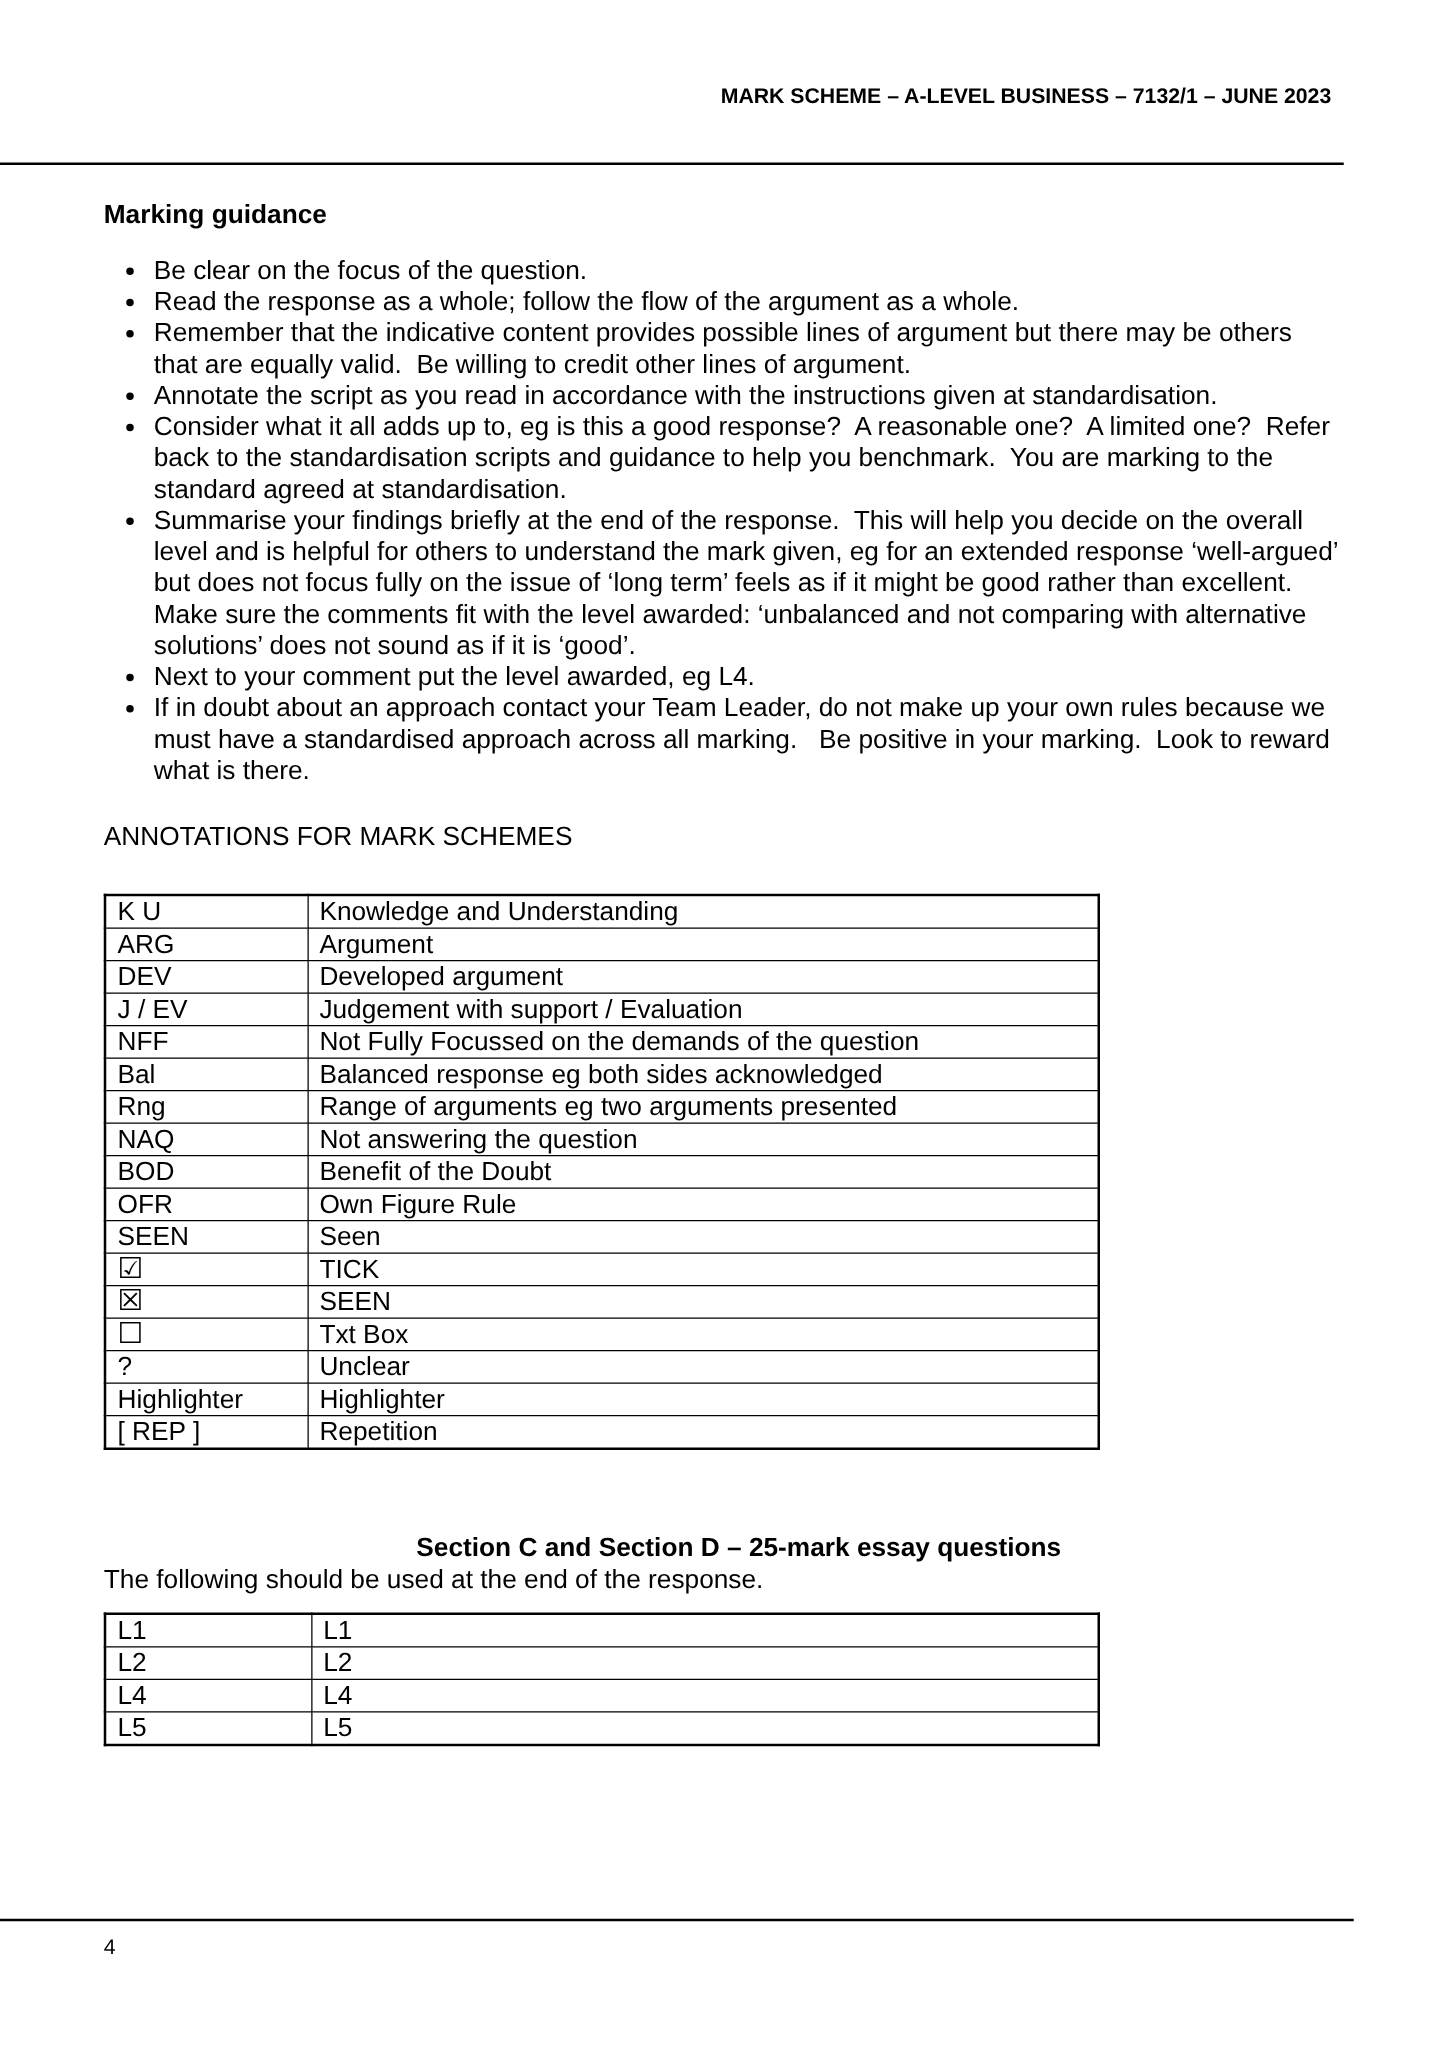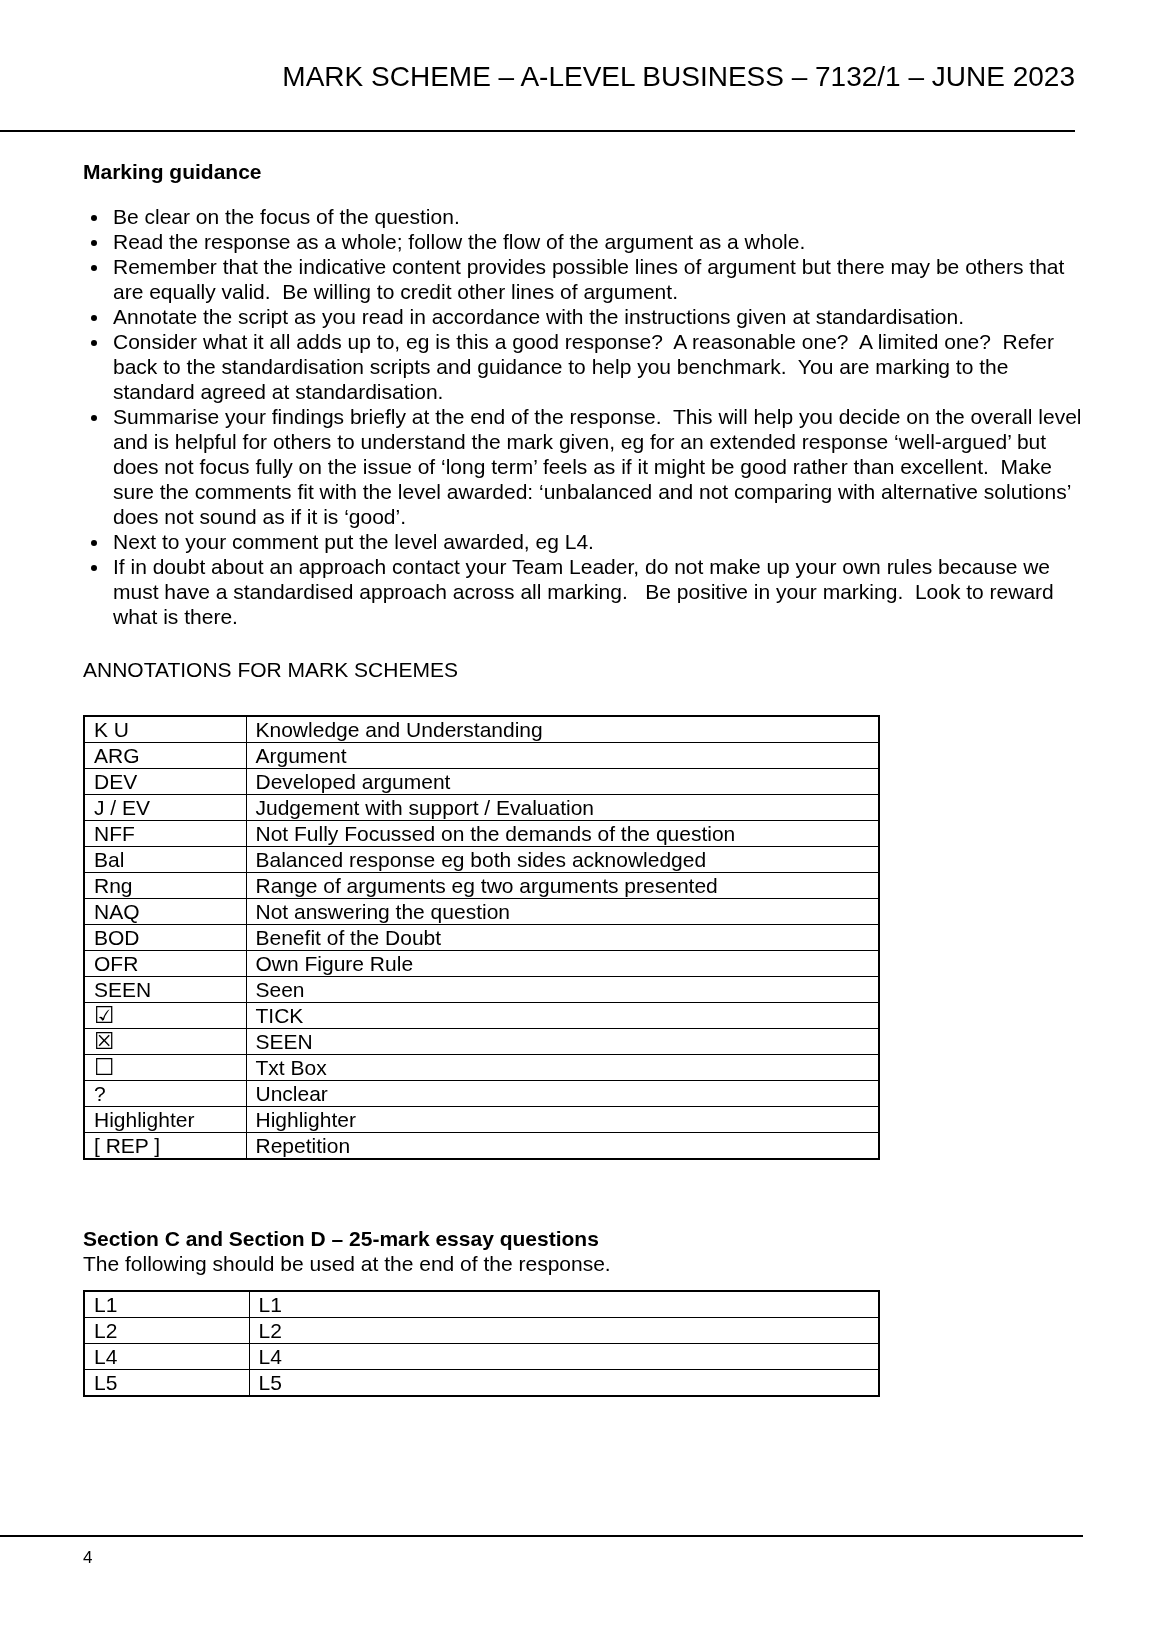--- a/index.html
+++ b/index.html
@@ -10,45 +10,46 @@
     background: #ffffff;
     color: #000000;
     font-family: "Liberation Sans", "DejaVu Sans", sans-serif;
     font-size: 21px;
     line-height: 25px;
     overflow: hidden;
   }
   .header-title {
     position: absolute;
     top: 64px;
-    right: 83px;
-    font-size: 28px;
+    right: 93px;
+    font-size: 17px;
     line-height: 26px;
     white-space: nowrap;
+    font-weight: bold;
   }
   .top-rule {
     position: absolute;
     top: 130px;
     left: 0;
     width: 1075px;
     height: 2px;
     background: #000000;
   }
   .content {
     position: absolute;
     top: 159px;
     left: 83px;
     width: 1000px;
   }
   .mg-heading {
     font-weight: bold;
     margin: 0 0 20px 0;
   }
   ul.bullets {
-    margin: 0;
+    margin: 10px;
     padding: 0 0 0 27px;
     list-style: disc outside;
   }
   ul.bullets li {
     margin: 0;
     padding: 0 0 0 3px;
     white-space: pre-wrap;
   }
   .annotations-heading {
     margin: 28px 0 0 0;
@@ -66,21 +67,22 @@
     overflow: hidden;
     white-space: nowrap;
   }
   table.grid { border: 2px solid #000000; }
   .annotations-table { margin-top: 33px; }
   .col-code-1 { width: 162px; }
   .col-code-2 { width: 165px; }
   .sym { font-family: "DejaVu Sans", sans-serif; font-size: 23px; line-height: 23px; }
   .section-heading {
     font-weight: bold;
-    margin: 66px 0 0 0;
+    margin: 66px 0 0 16px;
+    text-align: center;
   }
   .section-subtext { margin: 0; }
   .levels-table { margin-top: 14px; }
   .footer-rule {
     position: absolute;
     top: 1535px;
     left: 0;
     width: 1083px;
     height: 2px;
     background: #000000;

